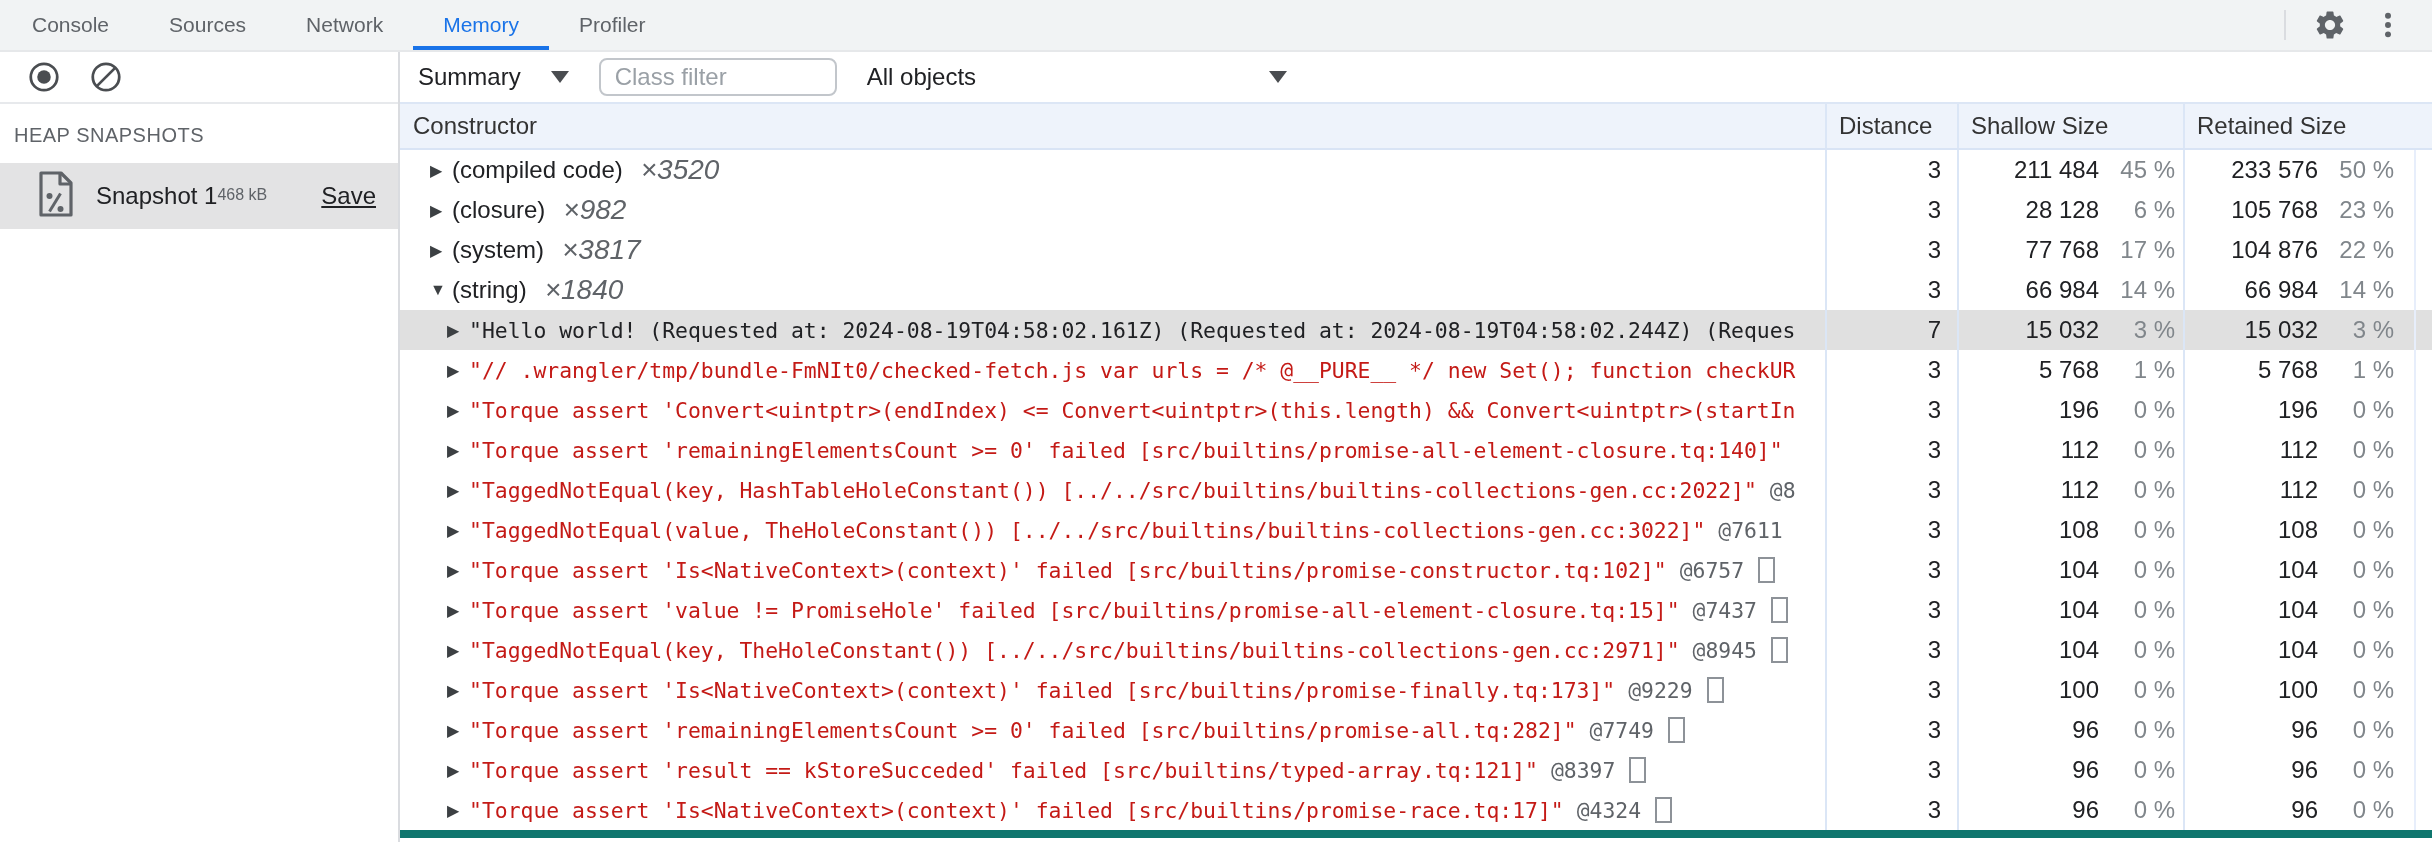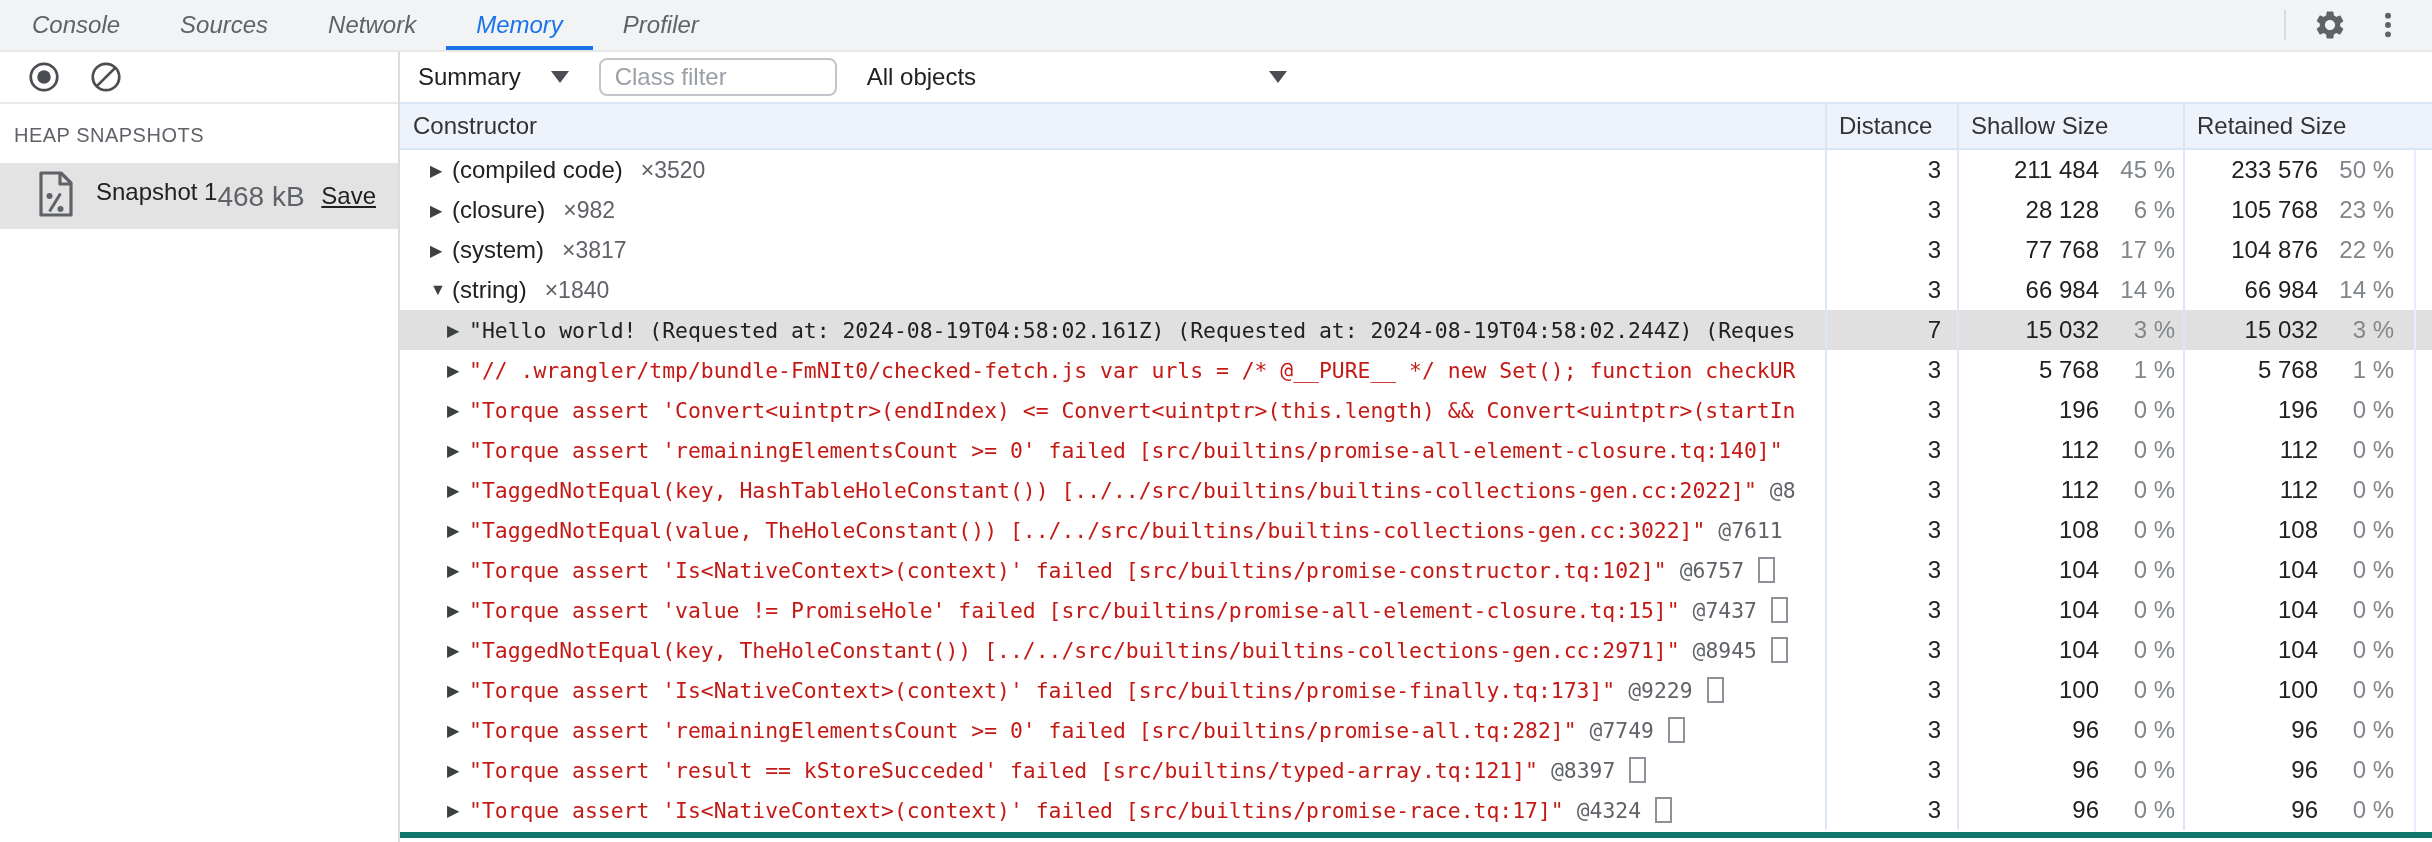--- a/index.html
+++ b/index.html
@@ -12,73 +12,73 @@
     --darktxt:#202124;
   }
   *{margin:0;padding:0;box-sizing:border-box;}
   html,body{width:2432px;height:842px;overflow:hidden;background:#fff;
     font-family:"Liberation Sans",sans-serif;color:var(--darktxt);}
   .app{width:2432px;height:842px;display:flex;flex-direction:column;}
 
   
   .tabbar{height:52px;flex:0 0 52px;background:#f1f3f4;display:flex;align-items:stretch;
     padding-left:2px;border-bottom:2px solid #e6e8ea;}
-  .tab{display:flex;align-items:center;padding:0 30px;font-size:24px;color:var(--graytxt);
-    border-bottom:4px solid transparent;padding-top:4px;cursor:default;font-style:italic;}
+  .tab{display:flex;align-items:center;padding:0 30px;font-size:21px;color:var(--graytxt);
+    border-bottom:4px solid transparent;padding-top:4px;cursor:default;}
   .tab.active{color:var(--accent);border-bottom-color:var(--accent);}
   .tabbar-right{margin-left:auto;display:flex;align-items:center;padding-right:26px;}
   .tb-divider{width:2px;height:30px;background:#dadce0;margin-right:26px;}
   .icon-btn{width:36px;height:36px;display:flex;align-items:center;justify-content:center;margin-left:22px;}
   .icon-btn svg{display:block;}
 
   
   .content{flex:1;display:flex;min-height:0;}
 
   
   .sidebar{width:400px;flex:0 0 400px;border-right:2px solid #dadce0;display:flex;flex-direction:column;background:#fff;}
   .side-toolbar{height:52px;flex:0 0 52px;border-bottom:2px solid #e7e9ec;display:flex;align-items:center;
     padding-left:26px;gap:26px;}
   .profiles-row{height:96px;display:flex;align-items:center;padding-left:28px;font-size:24px;
     border-bottom:2px solid #ececec;}
   .side-section-label{margin-top:20px;padding-left:14px;font-size:20px;color:var(--graytxt);letter-spacing:.5px;}
   .snapshot-item{margin-top:16px;height:66px;background:#e3e3e4;display:flex;align-items:center;padding:0 22px 0 32px;}
   .snap-info{display:flex;flex-direction:row;margin-left:18px;line-height:1.1;}
   .snap-name{font-size:24px;color:var(--darktxt);}
-  .snap-size{font-size:28px;color:var(--graytxt);margin-top:3px;}
+  .snap-size{font-size:16px;color:var(--graytxt);margin-top:3px;}
   .save-link{margin-left:auto;font-size:24px;color:var(--darktxt);text-decoration:underline;cursor:pointer;}
 
   
   .main{flex:1;display:flex;flex-direction:column;min-width:0;}
   .main-toolbar{height:52px;flex:0 0 52px;display:flex;align-items:center;padding-left:18px;
     border-bottom:2px solid #dce6f5;background:#fff;}
   .dd{display:flex;align-items:center;font-size:24px;color:var(--darktxt);cursor:default;}
   .dd-arrow{width:0;height:0;border-left:9px solid transparent;border-right:9px solid transparent;
     border-top:12px solid #4a4d51;margin-left:30px;}
   .class-filter{margin-left:30px;width:238px;height:38px;border:2px solid #c2c6cb;border-radius:8px;
     font-size:24px;padding:0 14px;color:var(--darktxt);outline:none;font-family:"Liberation Sans",sans-serif;}
   .class-filter::placeholder{color:#9aa0a6;}
   .dd-wide{margin-left:30px;width:420px;justify-content:space-between;}
 
   
-  .grid{flex:1;display:flex;flex-direction:column;min-height:0;border-bottom:6px solid #0f766e;
+  .grid{flex:1;display:flex;flex-direction:column;min-height:0;border-bottom:8px solid #0f766e;
     margin-bottom:4px;position:relative;}
   .grid::after{content:"";position:absolute;top:46px;right:16px;bottom:0;border-left:2px solid #e7eefb;}
   .grid-header,.row{display:grid;grid-template-columns:1fr 132px 226px 249px;}
   .grid-header{height:46px;flex:0 0 46px;background:var(--hdrbg);border-bottom:2px solid #d9e4f5;}
   .hcell{display:flex;align-items:center;font-size:24px;color:#333;padding-left:13px;}
   .hcell + .hcell{border-left:2px solid var(--gridline);padding-left:12px;}
   .rows{flex:1;overflow:hidden;}
   .row{height:40px;}
   .row.selected{background:var(--selected);}
   .cell{display:flex;align-items:center;overflow:hidden;white-space:pre;}
   .ccell{padding-left:30px;}
   .ccell.child{padding-left:47px;}
   .arrow{font-size:16px;color:#3c4043;width:22px;flex:0 0 22px;}
   .gname{font-size:24px;color:var(--darktxt);}
-  .count{font-size:23px;color:var(--graytxt);margin-left:18px;}
+  .count{font-size:28px;color:var(--graytxt);margin-left:18px;font-style:italic;}
   .sname{font-family:"DejaVu Sans Mono",monospace;font-size:21.4px;color:var(--red);}
   .row.selected .sname{color:var(--darktxt);}
   .ref{font-family:"DejaVu Sans Mono",monospace;font-size:21.4px;color:var(--graytxt);margin-left:13px;}
   .tofu{display:inline-block;width:17px;height:26px;border:2px solid #8d9298;margin-left:14px;flex:0 0 17px;}
   .numcell{justify-content:flex-end;border-left:2px solid var(--gridline);font-size:24px;color:var(--darktxt);}
   .dist{padding-right:16px;}
   .sizecell .val{flex:1;text-align:right;font-size:24px;color:var(--darktxt);}
   .sizecell .pct{width:76px;text-align:right;font-size:24px;color:#80868b;}
   .sizecell.shallow{padding-right:8px;}
   .sizecell.retained{padding-right:38px;padding-left:29px;}

